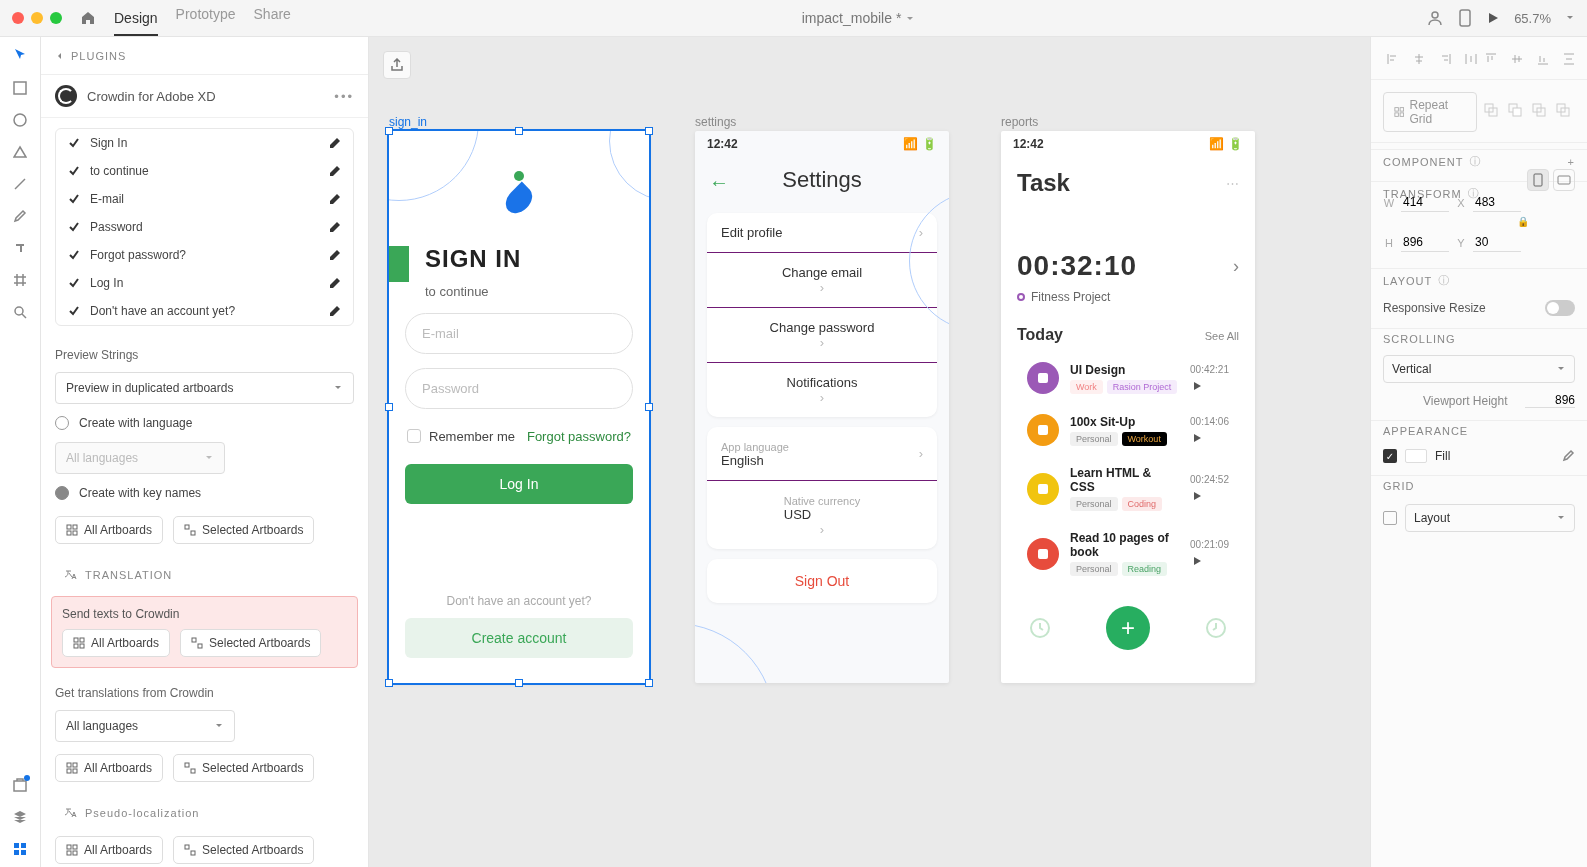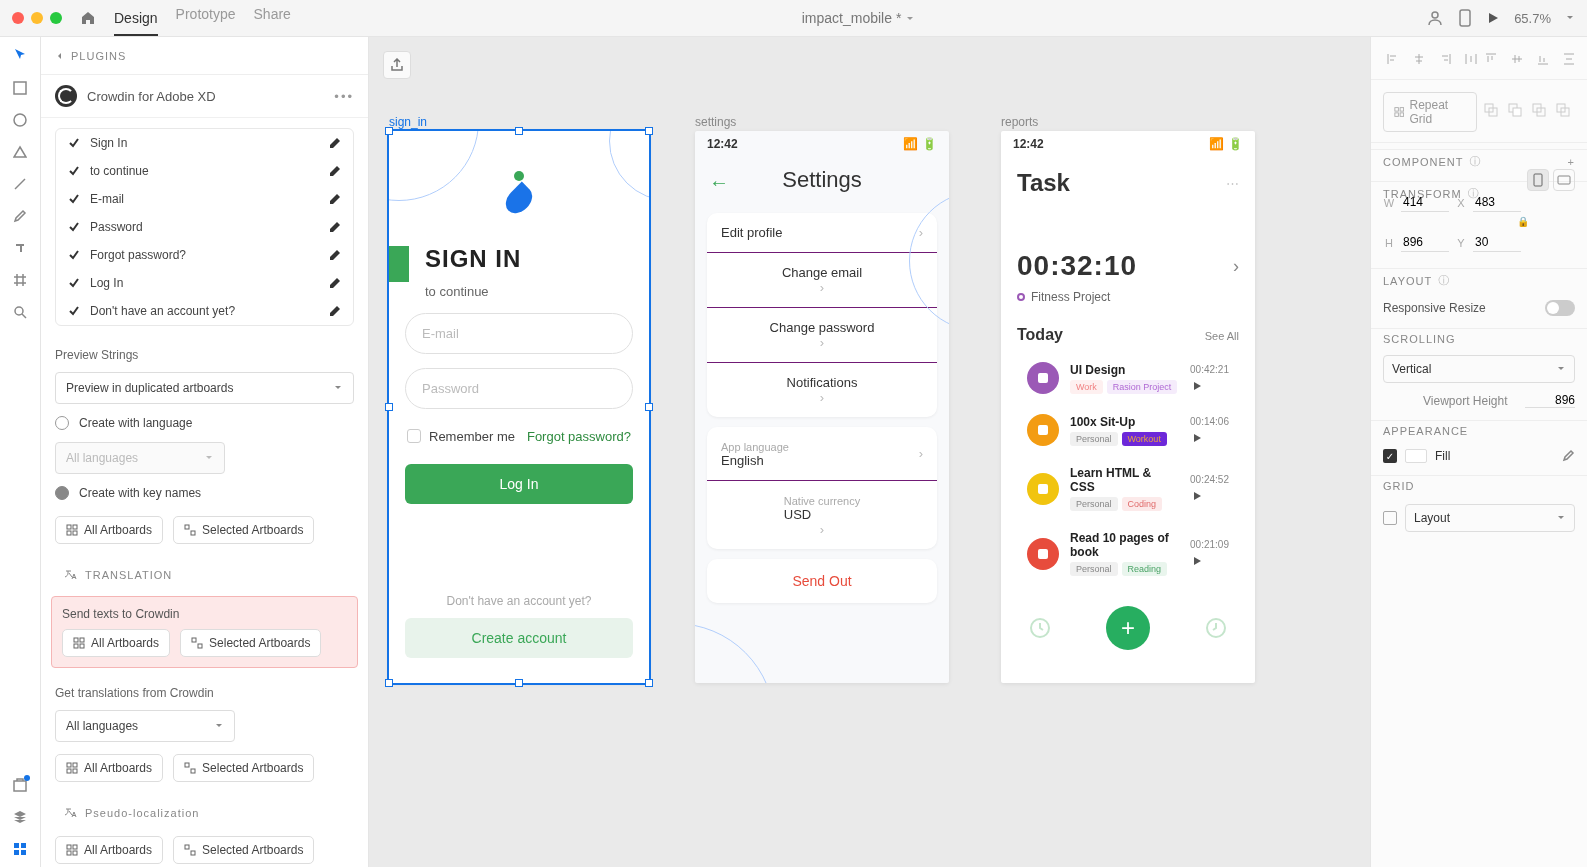--- a/index.html
+++ b/index.html
@@ -558,21 +558,21 @@
             <span class="chev">›</span>
           </div>
         <div class="card-row">
             <div class="crl">
               <div class="crs">Native currency</div>
               <div class="crv">USD</div>
             </div>
             <span class="chev">›</span>
           </div>
       </div>
-      <div class="signout-card">Send Out</div>
+      <div class="signout-card">Sign Out</div>
     </div>
 
     <div class="artboard-label" style="top:78px;left:632px">reports</div>
     <div class="artboard" style="top:94px;left:632px;width:254px;height:552px">
       <div class="statusbar">
           <span>12:42</span>
           <span class="sig">📶 🔋</span>
         </div>
       <div class="task-hdr">
           <h2>Task</h2>
@@ -616,21 +616,21 @@
           <div class="task-item">
             <span class="ticon-circle" style="background:#f39c12">
               <svg width="16" height="16" viewBox="0 0 16 16" fill="#fff">
                 <rect x="3" y="3" width="10" height="10" rx="2"></rect>
               </svg>
             </span>
             <div class="tinfo">
               <div class="tname">100x Sit-Up</div>
               <div class="ttags">
                 <span class="tag" style="color:#888;background:#f0f0f0">Personal</span>
-                <span class="tag" style="color:#e8a33d;background:#6d28d9">Workout</span>
+                <span class="tag" style="color:#e8a33d;background:#000000">Workout</span>
               </div>
             </div>
             <div>
               <div class="ttime">00:14:06</div>
               <div class="play">
                 <svg width="14" height="14" viewBox="0 0 14 14" fill="#555">
                   <path d="M4 3l7 4-7 4z"></path>
                 </svg>
               </div>
             </div>

